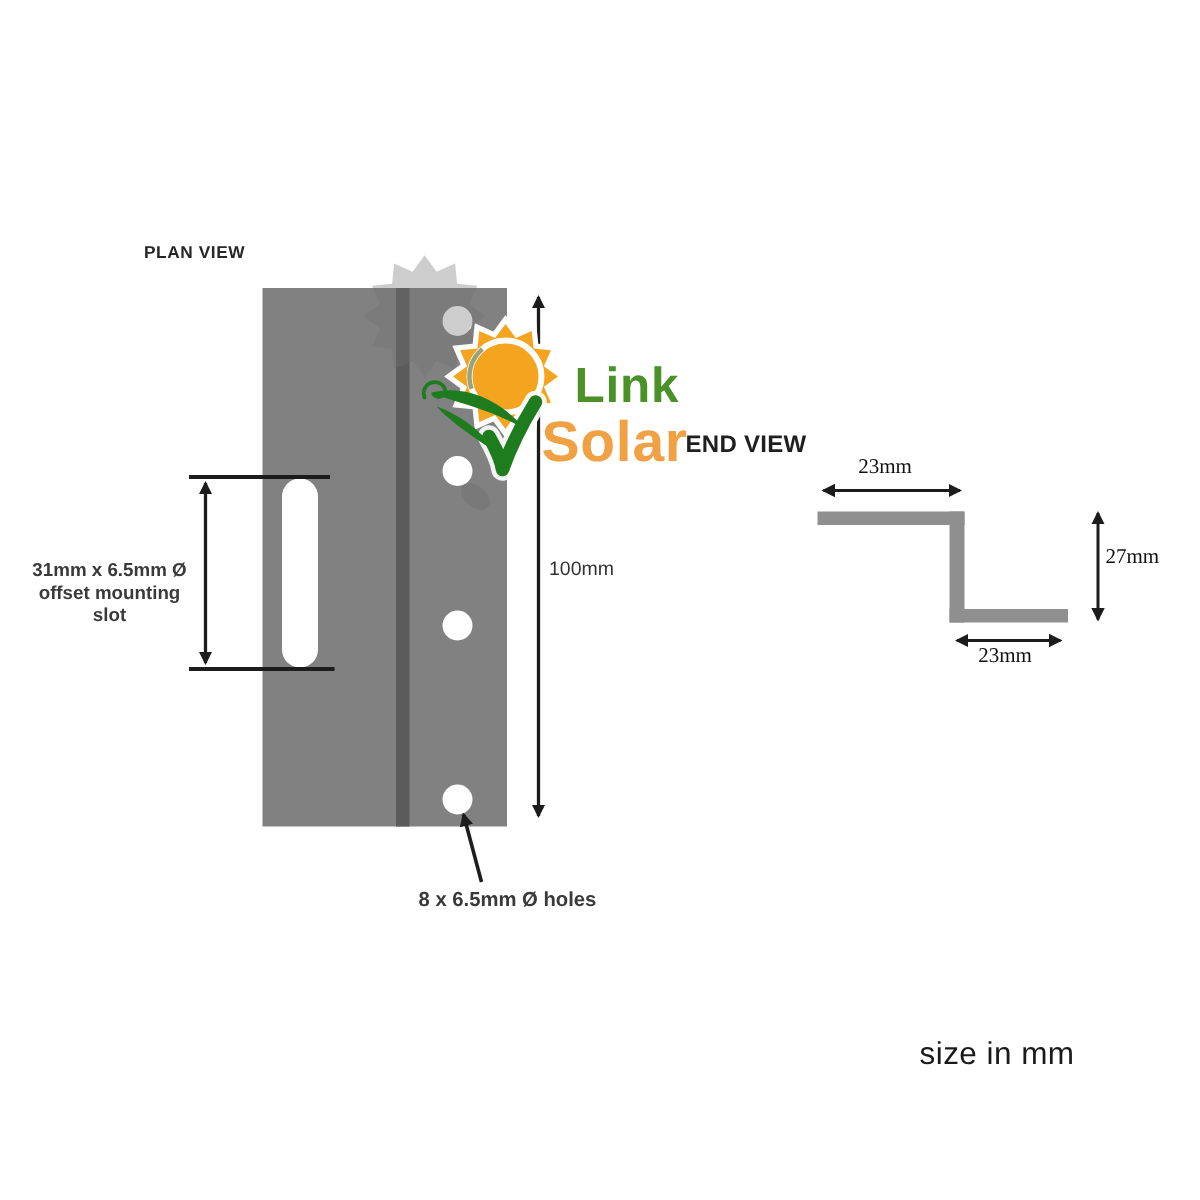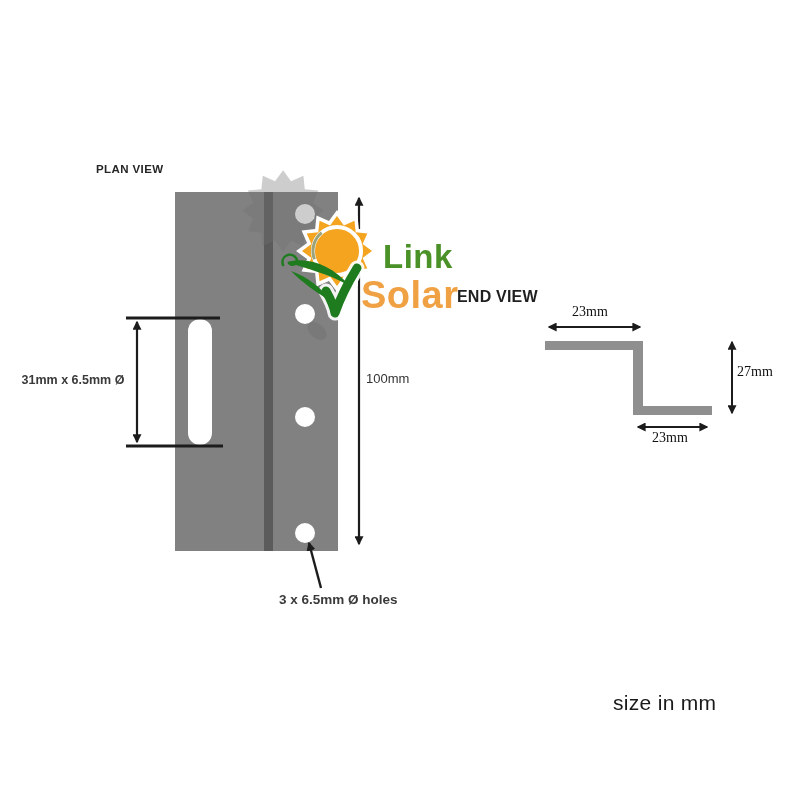--- a/index.html
+++ b/index.html
@@ -81,25 +81,26 @@
       <line x1="549" y1="327" x2="640" y2="327" stroke-width="2" marker-start="url(#ah)" marker-end="url(#ah)"></line>
       <line x1="732" y1="342" x2="732" y2="413" stroke-width="2" marker-start="url(#ah)" marker-end="url(#ah)"></line>
       <line x1="638" y1="427" x2="707" y2="427" stroke-width="2" marker-start="url(#ah)" marker-end="url(#ah)"></line>
     </g>
   </svg>
 
   <div class="lbl plan-view-label">PLAN VIEW</div>
 
   <div class="lbl slot-label">
     <span>31mm x 6.5mm Ø</span><br>
+    <span>offset mounting slot</span>
   </div>
 
   <div class="lbl len-label">100mm</div>
 
-  <div class="lbl holes-label">3 x 6.5mm Ø holes</div>
+  <div class="lbl holes-label">8 x 6.5mm Ø holes</div>
 
   <div class="lbl logo-link">Link</div>
   <div class="lbl logo-solar">Solar</div>
 
   <div class="lbl end-view-label">END VIEW</div>
 
   <div class="lbl dim-serif dim-top">23mm</div>
   <div class="lbl dim-serif dim-right">27mm</div>
   <div class="lbl dim-serif dim-bottom">23mm</div>
 

